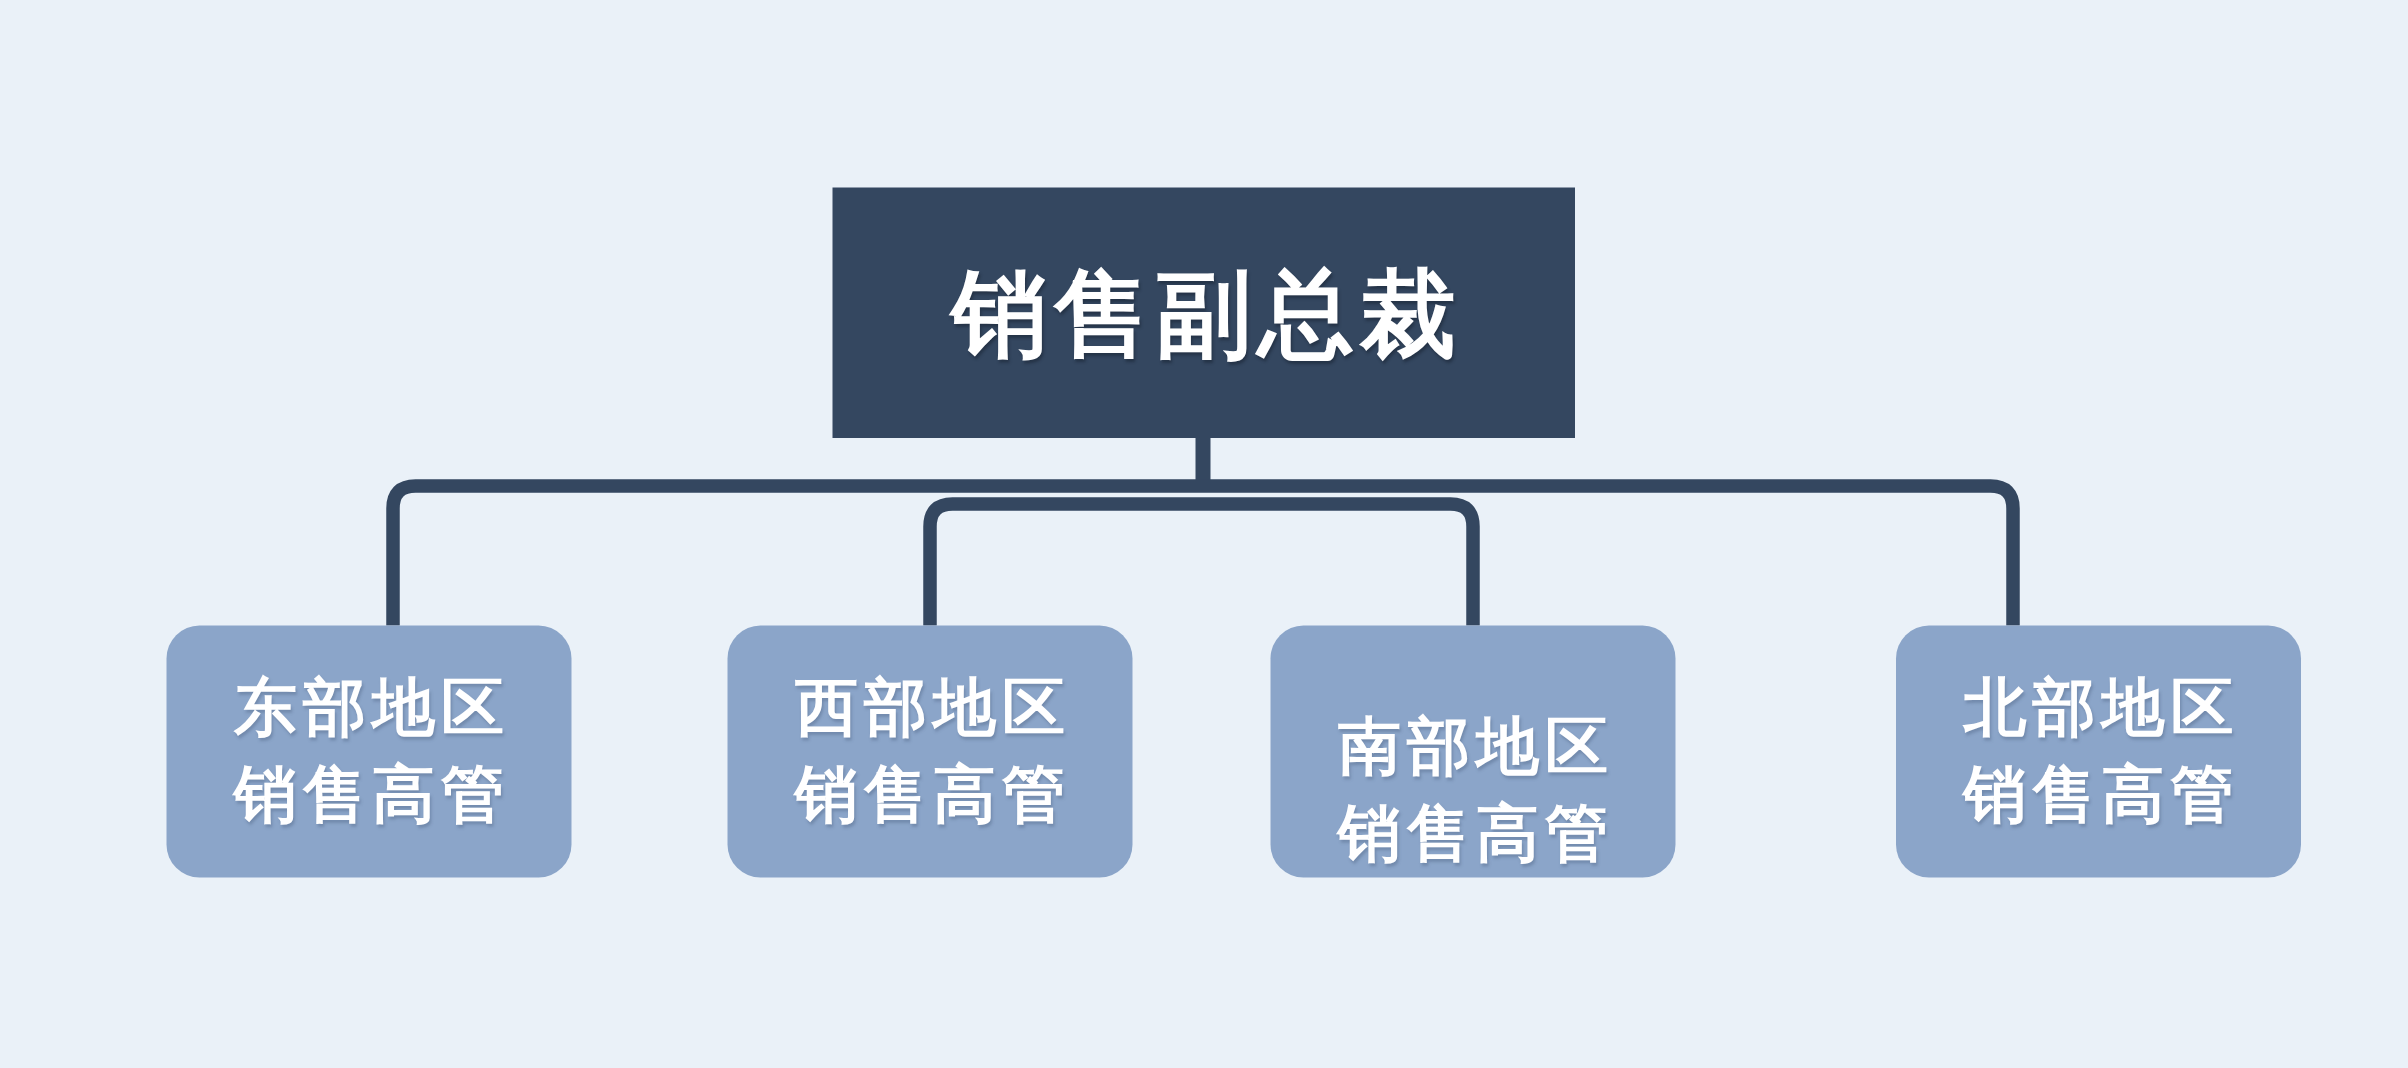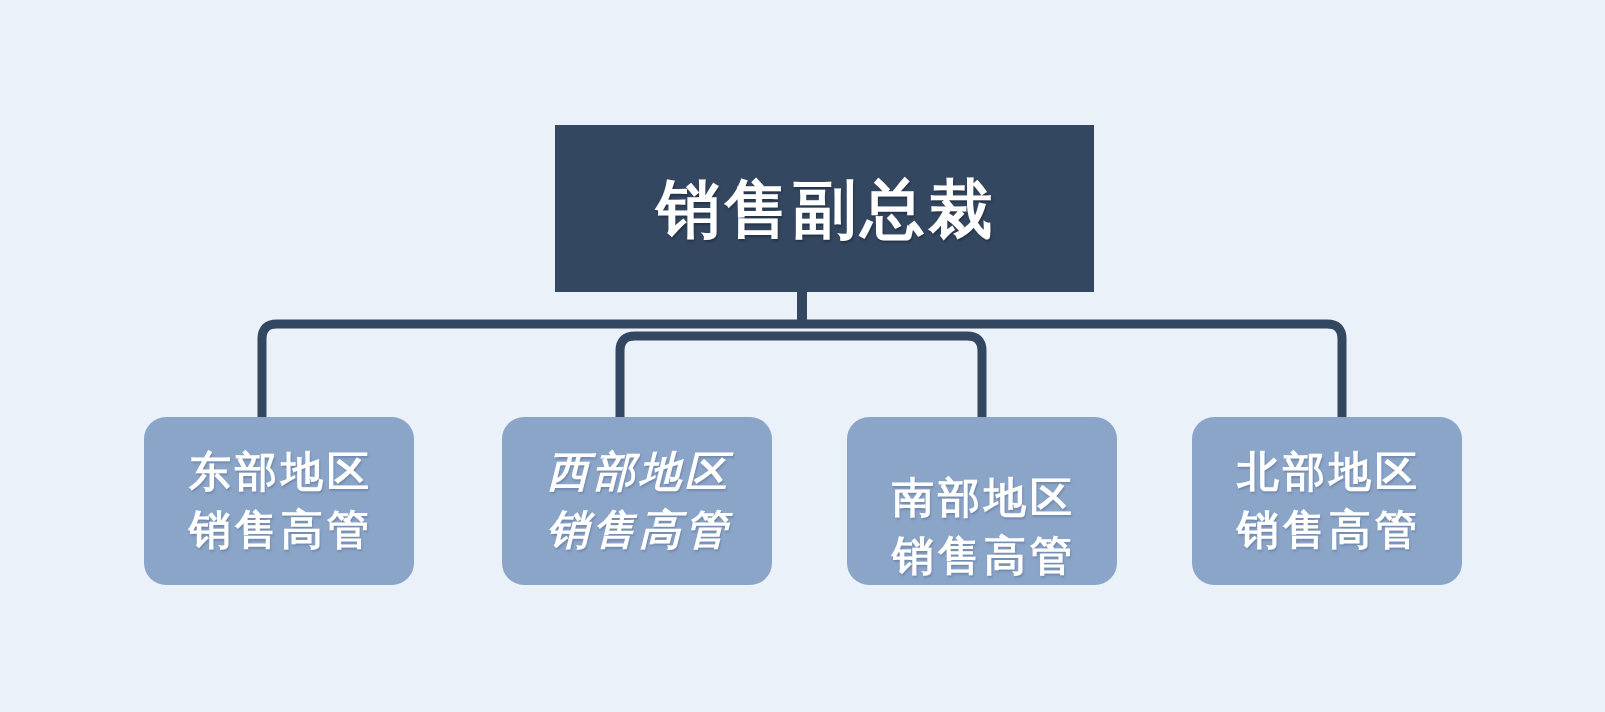--- a/index.html
+++ b/index.html
@@ -31,21 +31,21 @@
     position:absolute;
     display:flex;
     align-items:center;
     justify-content:center;
     color:var(--text);
     text-align:center;
     cursor:default;
   }
   .node-root{
     left:555px;top:125px;
-    width:539px;height:167px;
+    width:495px;height:167px;
     background:var(--root-fill);
   }
   .node-root .label{
     font-size:64px;
     font-weight:900;
     letter-spacing:4px;
     text-indent:4px;
     line-height:1;
     text-shadow:1px 2px 2px rgba(20,28,42,0.45);
     white-space:nowrap;
@@ -59,24 +59,24 @@
   }
   .node-child .line{
     font-size:42px;
     font-weight:900;
     letter-spacing:4px;
     text-indent:4px;
     line-height:58px;
     text-shadow:1px 2px 2px rgba(70,90,120,0.35);
     white-space:nowrap;
   }
-  .node-child-1{left:144px;}
-  .node-child-2{left:502px;font-style:italic;}
+  .node-child-1{left:111px;}
+  .node-child-2{left:485px;}
   .node-child-3{left:847px;justify-content:flex-end;}
-  .node-child-4{left:1192px;}
+  .node-child-4{left:1264px;}
 </style>
 </head>
 <body>
 
 <div class="canvas">
 
   <svg class="connectors" viewBox="0 0 1605 712" xmlns="http://www.w3.org/2000/svg" fill="none">
     <path d="M802,292 L802,326" stroke-width="10" stroke="#344760"></path>
     <path d="M262,417 L262,339 Q262,324 277,324 L1327,324 Q1342,324 1342,339 L1342,417" stroke-width="9" stroke="#344760"></path>
     <path d="M620,417 L620,351 Q620,336 635,336 L967,336 Q982,336 982,351 L982,417" stroke-width="9" stroke="#344760"></path>

